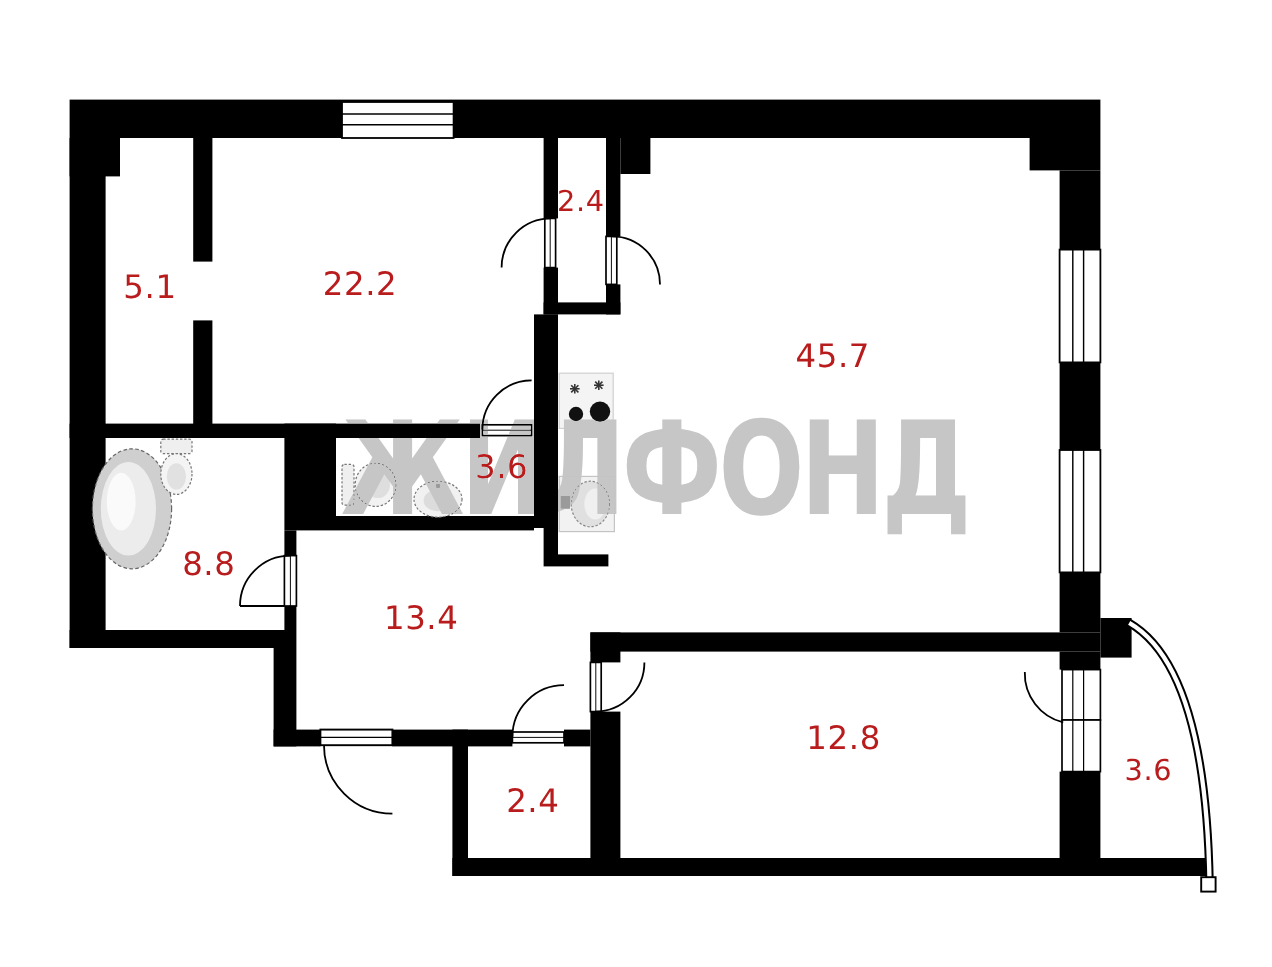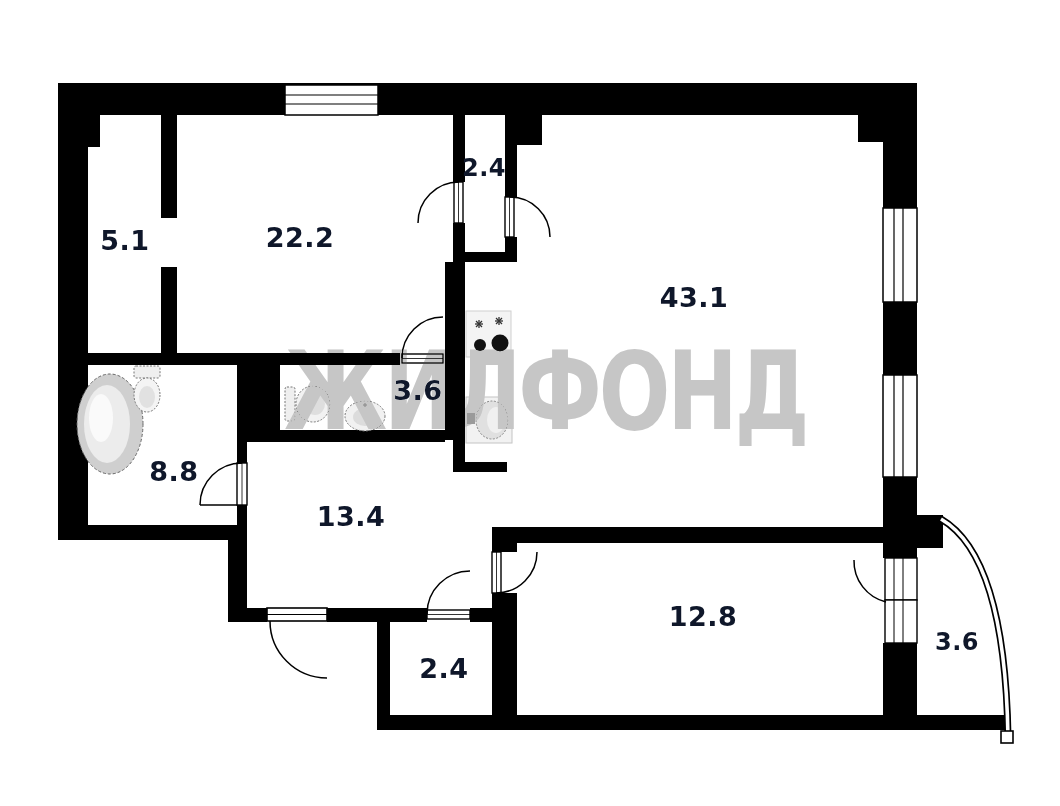--- a/index.html
+++ b/index.html
@@ -9,23 +9,23 @@
     background:#ffffff;
     font-family:"DejaVu Sans",sans-serif;
     overflow:hidden;
   }
   .w{position:absolute;background:var(--wall,#000);}
   svg.overlay{position:absolute;left:0;top:0;pointer-events:none;}
   .lbl{
     position:absolute;
     transform:translate(-50%,-50%);
     font-family:"DejaVu Sans",sans-serif;
-    font-weight:700;
+    font-weight:400;
     font-size:27px;
-    color:#0f172a;
+    color:#b91c1c;
     letter-spacing:.5px;
     white-space:nowrap;
   }
   .lbl.small{font-size:24px;}
   .wm{
     position:absolute;
     left:284px;top:338px;
     font-family:"DejaVu Sans",sans-serif;
     font-weight:bold;
     font-size:108px;
@@ -190,21 +190,21 @@
       <rect x="466" y="397" width="46" height="46" fill="#f2f2f2" stroke="#c4c4c4" stroke-width="1"></rect>
       <ellipse cx="492" cy="420" rx="16" ry="19" fill="#e0e0e0" stroke="#888" stroke-width="1" stroke-dasharray="2,1.5"></ellipse>
       <ellipse cx="496" cy="420" rx="9" ry="13" fill="#f0f0f0"></ellipse>
       <rect x="467" y="413" width="8" height="11" fill="#9a9a9a"></rect>
     </g>
   </svg>
 
   <div class="lbl" style="left:125px;top:240px">5.1</div>
   <div class="lbl" style="left:300px;top:237px">22.2</div>
   <div class="lbl small" style="left:484px;top:168px">2.4</div>
-  <div class="lbl" style="left:694px;top:297px">43.1</div>
+  <div class="lbl" style="left:694px;top:297px">45.7</div>
   <div class="lbl" style="left:418px;top:390px">3.6</div>
   <div class="lbl" style="left:174px;top:471px">8.8</div>
   <div class="lbl" style="left:351px;top:516px">13.4</div>
   <div class="lbl" style="left:444px;top:668px">2.4</div>
   <div class="lbl" style="left:703px;top:616px">12.8</div>
   <div class="lbl small" style="left:957px;top:642px">3.6</div>
 
   <div class="wm" style="color: rgb(198, 198, 198);">ЖИЛФОНД</div>
 
 </div>

